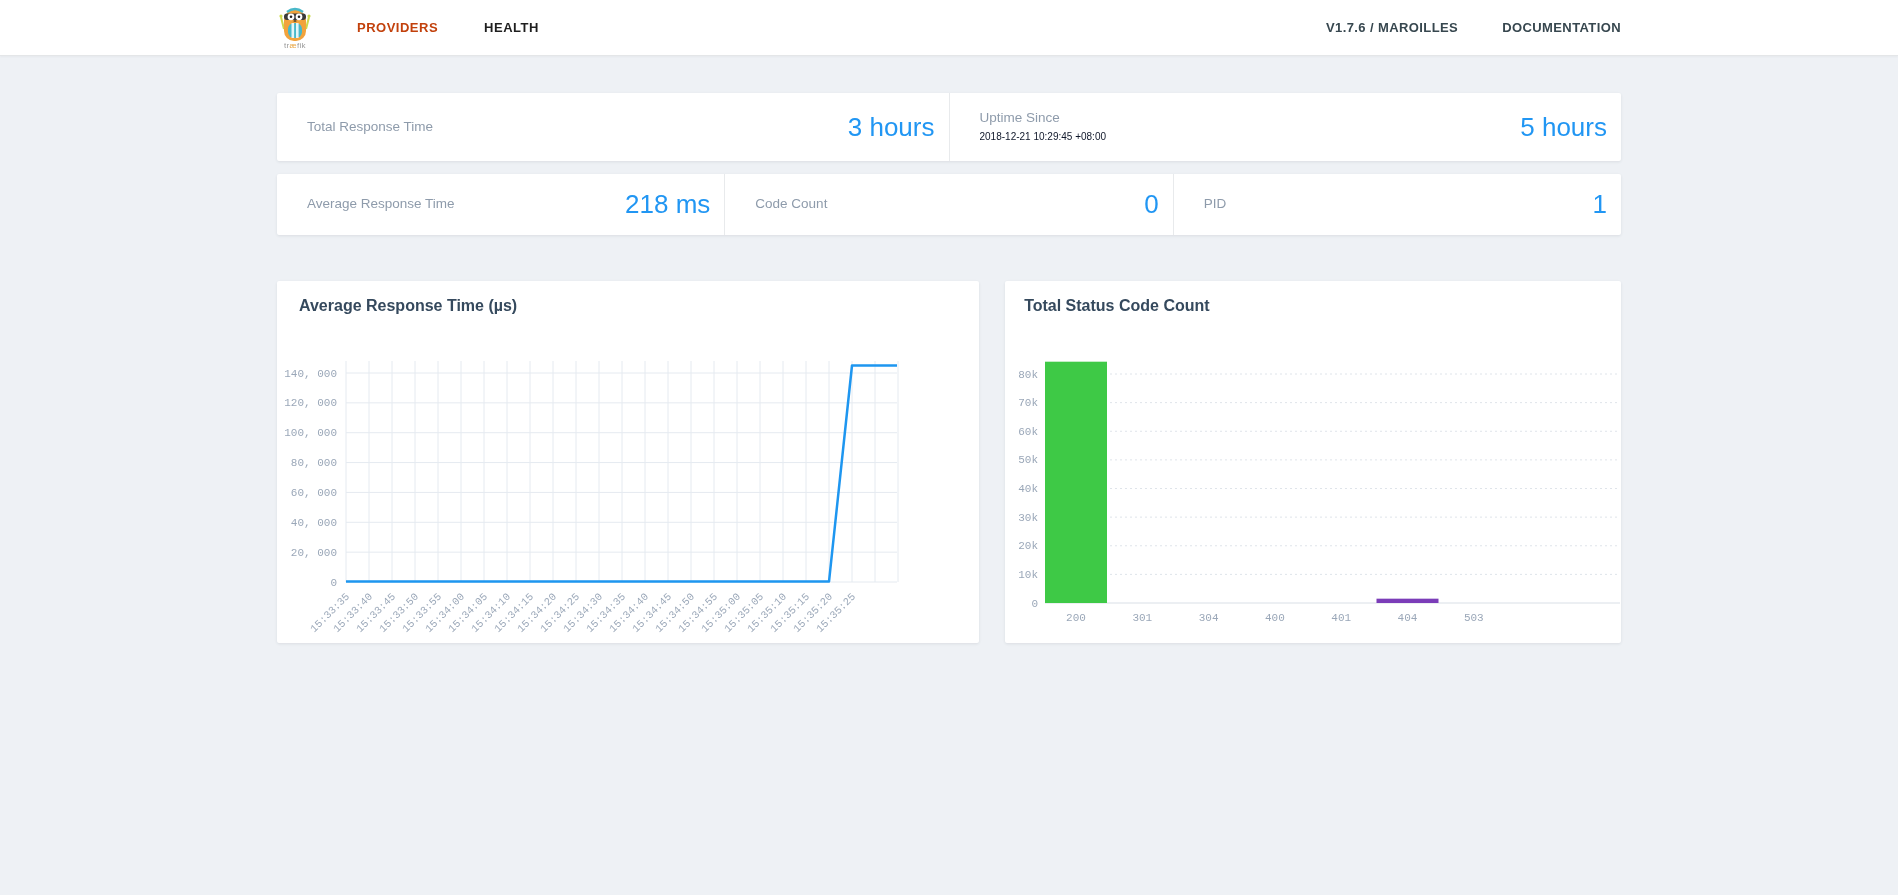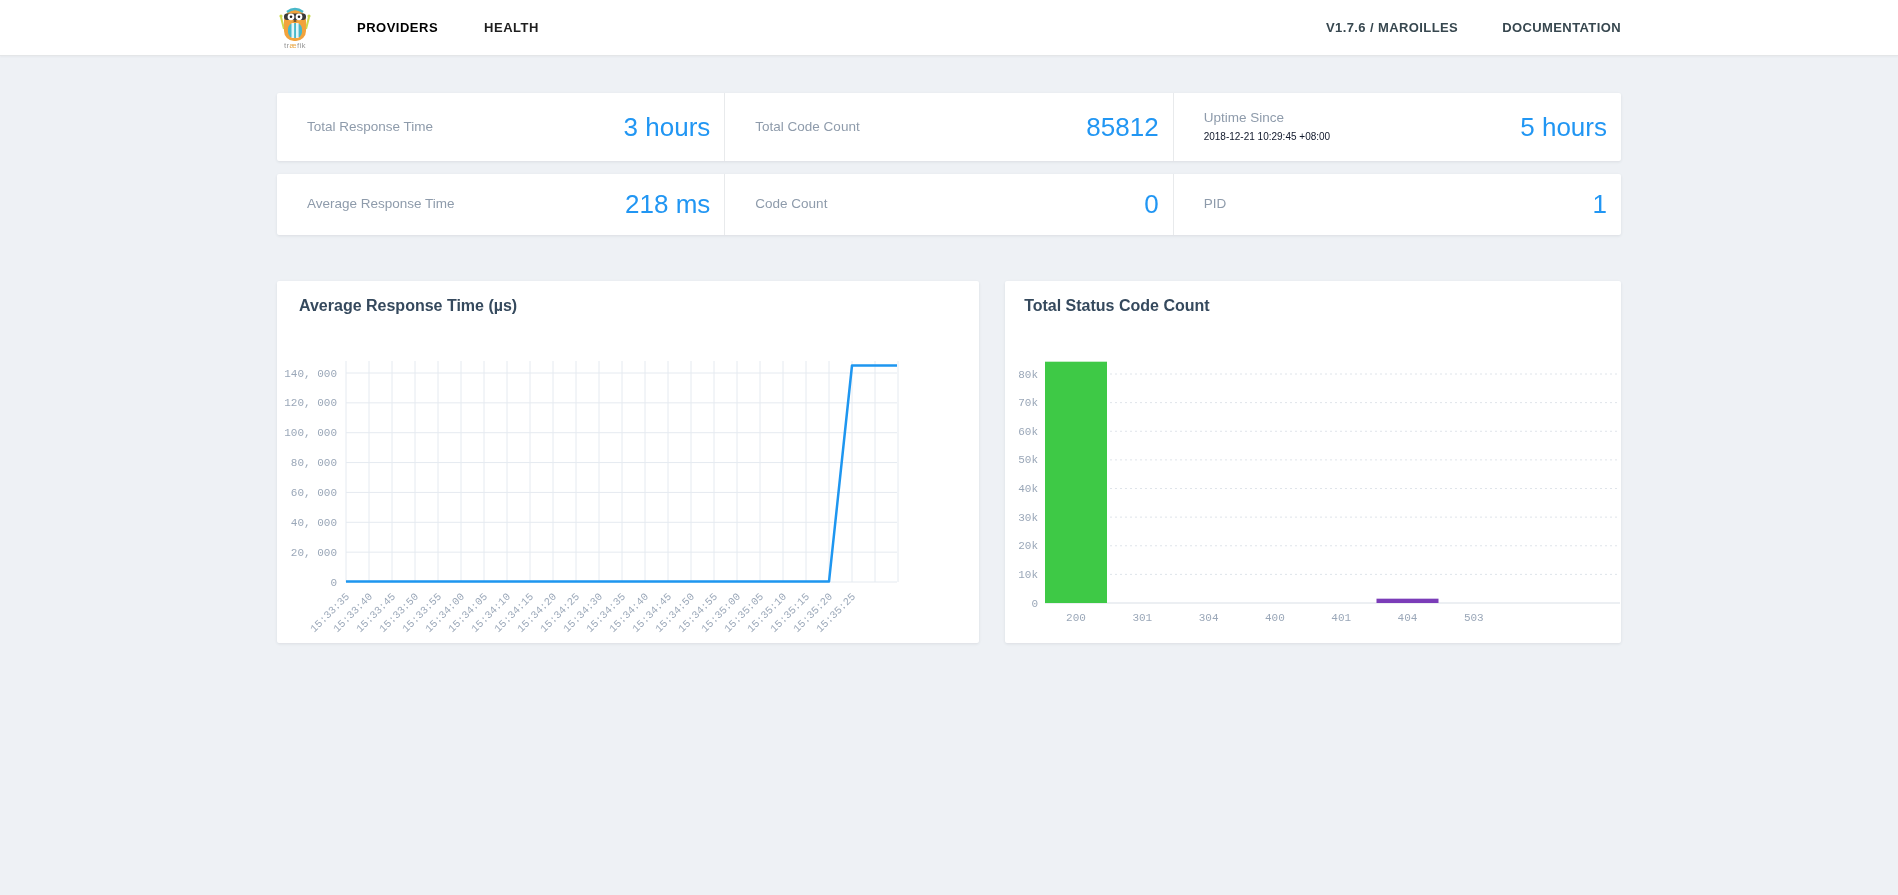--- a/index.html
+++ b/index.html
@@ -13,21 +13,21 @@
   }
   .nav-inner {
     width:1344px; margin:0 auto; height:100%;
     display:flex; align-items:center;
   }
   .logo-wrap { display:flex; flex-direction:column; align-items:center; margin-right:44px; margin-top:2px; }
   .logo-word { font-size:8px; color:#9b9b9b; letter-spacing:0.3px; margin-top:-2px; }
   .logo-word b { color:#e8a33d; font-weight:normal; }
   .nav-item {
     font-size:13px; font-weight:700; letter-spacing:0.5px;
-    color:#000000; margin-right:46px; cursor:pointer; text-decoration:none;
+    color:#c2410c; margin-right:46px; cursor:pointer; text-decoration:none;
   }
   .nav-item.active { color:#1f1f1f; }
   .nav-right { margin-left:auto; display:flex; align-items:flex-start; }
   .nav-right .nav-link {
     font-size:13px; font-weight:700; letter-spacing:0.4px;
     color:#37474f; margin-left:44px; cursor:pointer;
   }
 
   
   .container { width:1344px; margin:0 auto; }
@@ -106,24 +106,20 @@
     </div>
   </div>
 </header>
 
 <div class="container">
 
   <div class="stat-card row1">
     <div class="stat-cell">
       <span class="stat-label">Total Response Time</span>
       <span class="stat-value">3 hours</span>
-    </div>
-    <div class="stat-cell">
-      <span class="stat-label">Total Code Count</span>
-      <span class="stat-value">85812</span>
     </div>
     <div class="stat-cell">
       <span class="stat-label">
         <span>Uptime Since</span><br>
         <span class="stat-sublabel">2018-12-21 10:29:45 +08:00</span>
       </span>
       <span class="stat-value">5 hours</span>
     </div>
   </div>
 

